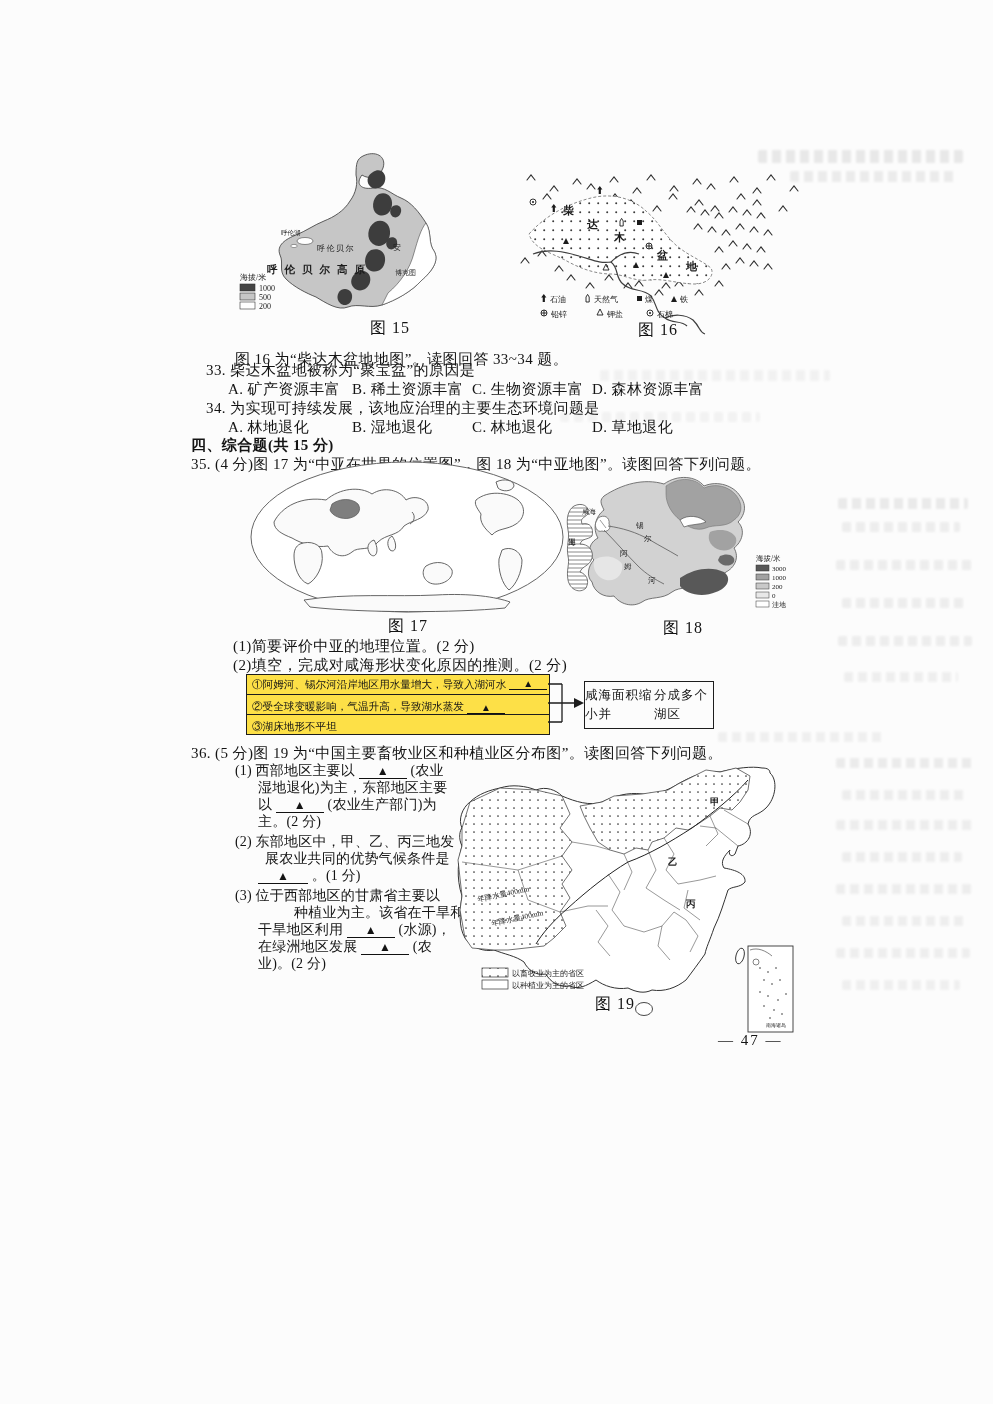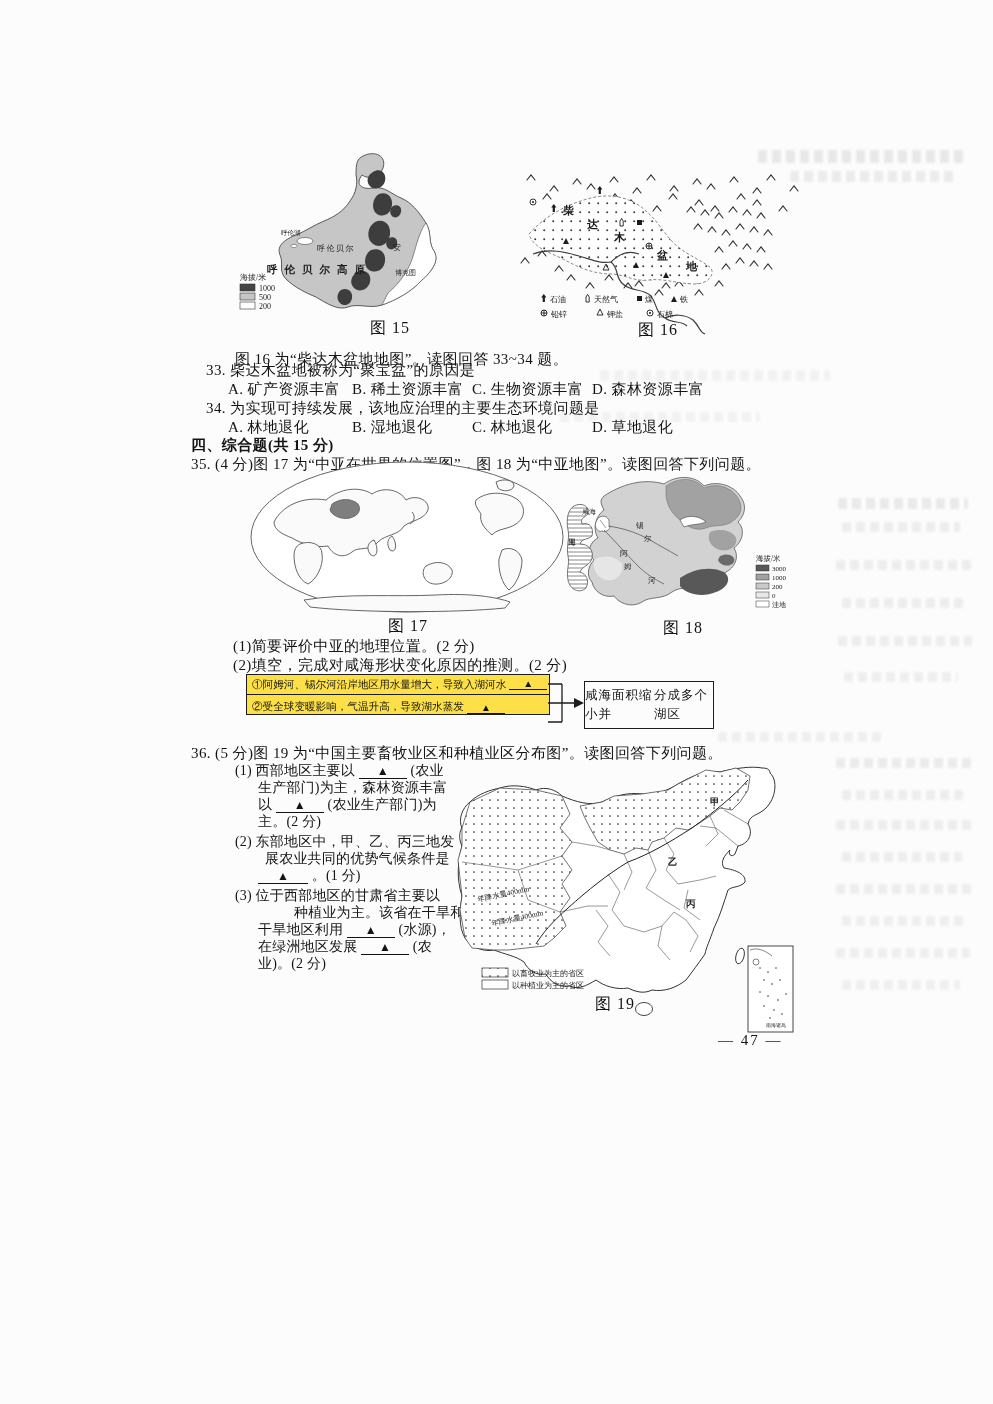--- a/index.html
+++ b/index.html
@@ -276,36 +276,39 @@
 
   <div class="flowbox">
     <div class="flowrow">
       <span>①阿姆河、锡尔河沿岸地区用水量增大，导致入湖河水</span>
       <span class="blankf">▲</span>
     </div>
     <div class="flowrow">
       <span>②受全球变暖影响，气温升高，导致湖水蒸发</span>
       <span class="blankf">▲</span>
     </div>
+    <div class="flowrow">
+      <span>③湖床地形不平坦</span>
+    </div>
   </div>
   <svg style="left:548px;top:674px" width="40" height="60" viewBox="0 0 40 60">
     <path d="M0,10 H14 M0,29 H14 M0,48 H14 M14,10 V48 M14,29 H26" fill="none" stroke="#1d1d1d" stroke-width="1.3"></path>
     <polygon points="26,24 36,29 26,34" fill="#1d1d1d"></polygon>
   </svg>
   <div class="resultbox">
     <div>咸海面积缩小并</div>
     <div>分成多个湖区</div>
   </div>
 
   <div class="t" style="left:191px;top:744px;">36. (5 分)图 19 为“中国主要畜牧业区和种植业区分布图”。读图回答下列问题。</div>
 
   <div class="qcol" style="left:235px;top:762px;">
     <span>(1) 西部地区主要以</span> <span class="blank">▲</span> <span>(农业</span>
   </div>
-  <div class="qcol" style="left:258px;top:779px;">生产部门)为主，森林资源丰富</div>
+  <div class="qcol" style="left:258px;top:779px;">湿地退化)为主，东部地区主要</div>
   <div class="qcol" style="left:258px;top:796px;">
     <span>以</span> <span class="blank">▲</span> <span>(农业生产部门)为</span>
   </div>
   <div class="qcol" style="left:258px;top:813px;">主。(2 分)</div>
 
   <div class="qcol" style="left:235px;top:833px;">(2) 东部地区中，甲、乙、丙三地发</div>
   <div class="qcol" style="left:258px;top:850px;margin-left:7px;">展农业共同的优势气候条件是</div>
   <div class="qcol" style="left:258px;top:867px;">
     <span class="blank" style="min-width:46px;">▲</span> <span>。(1 分)</span>
   </div>

